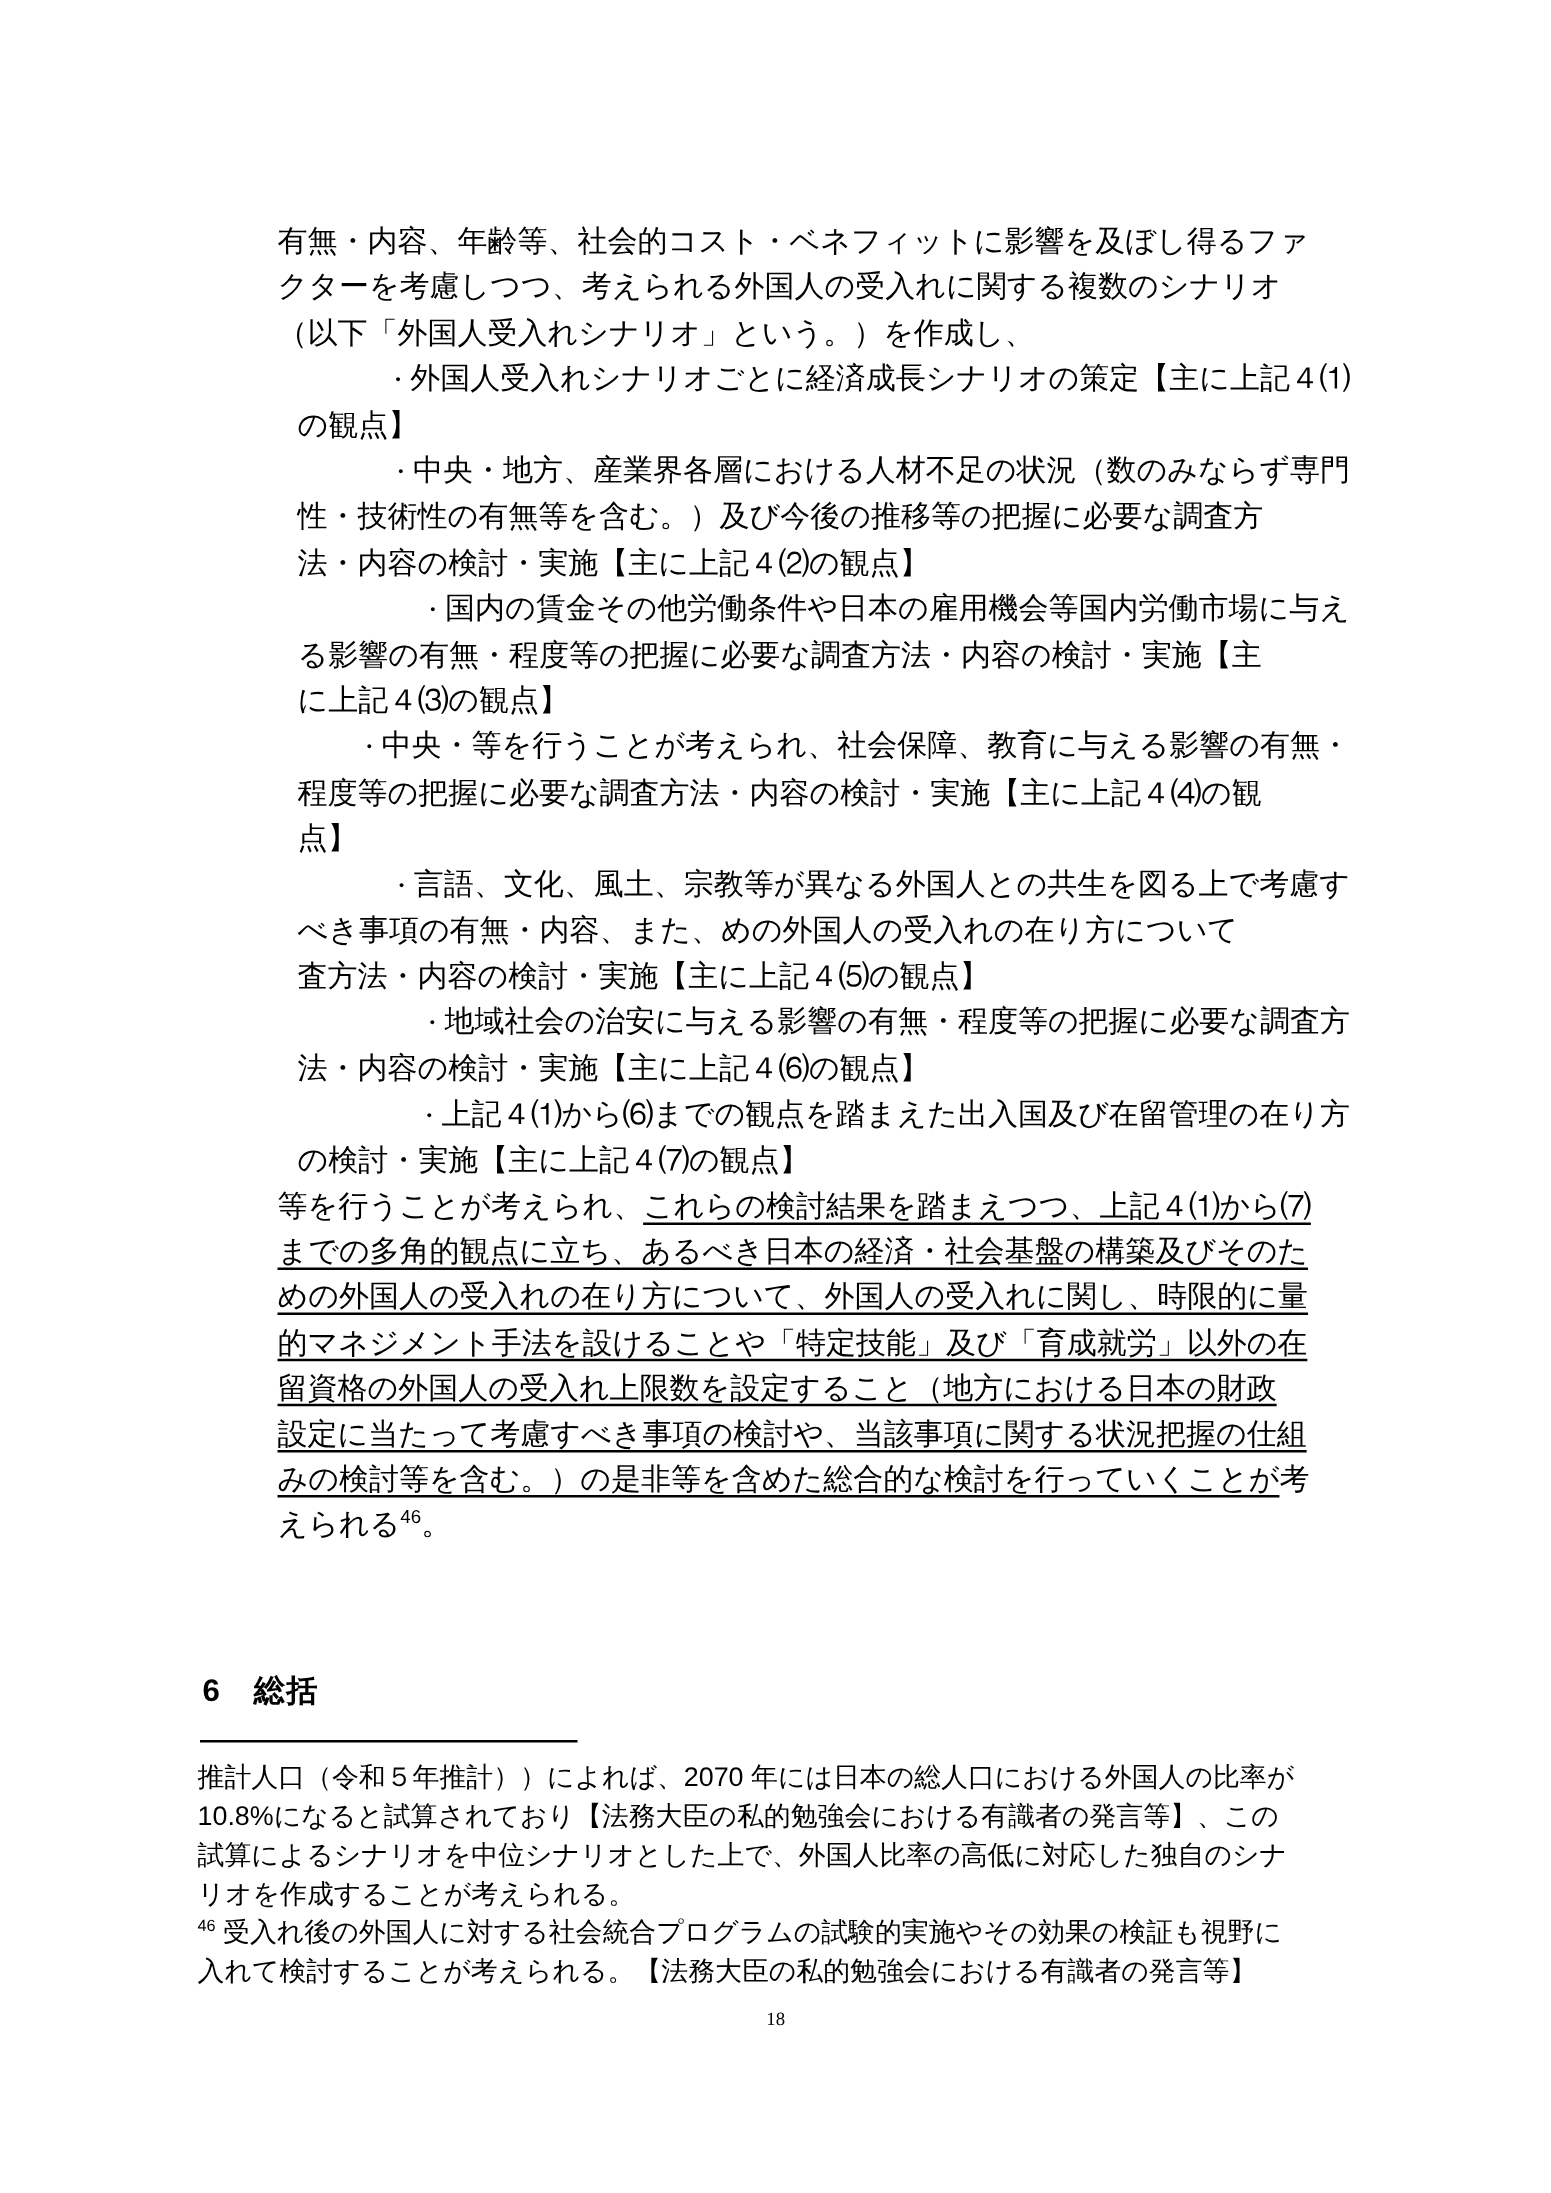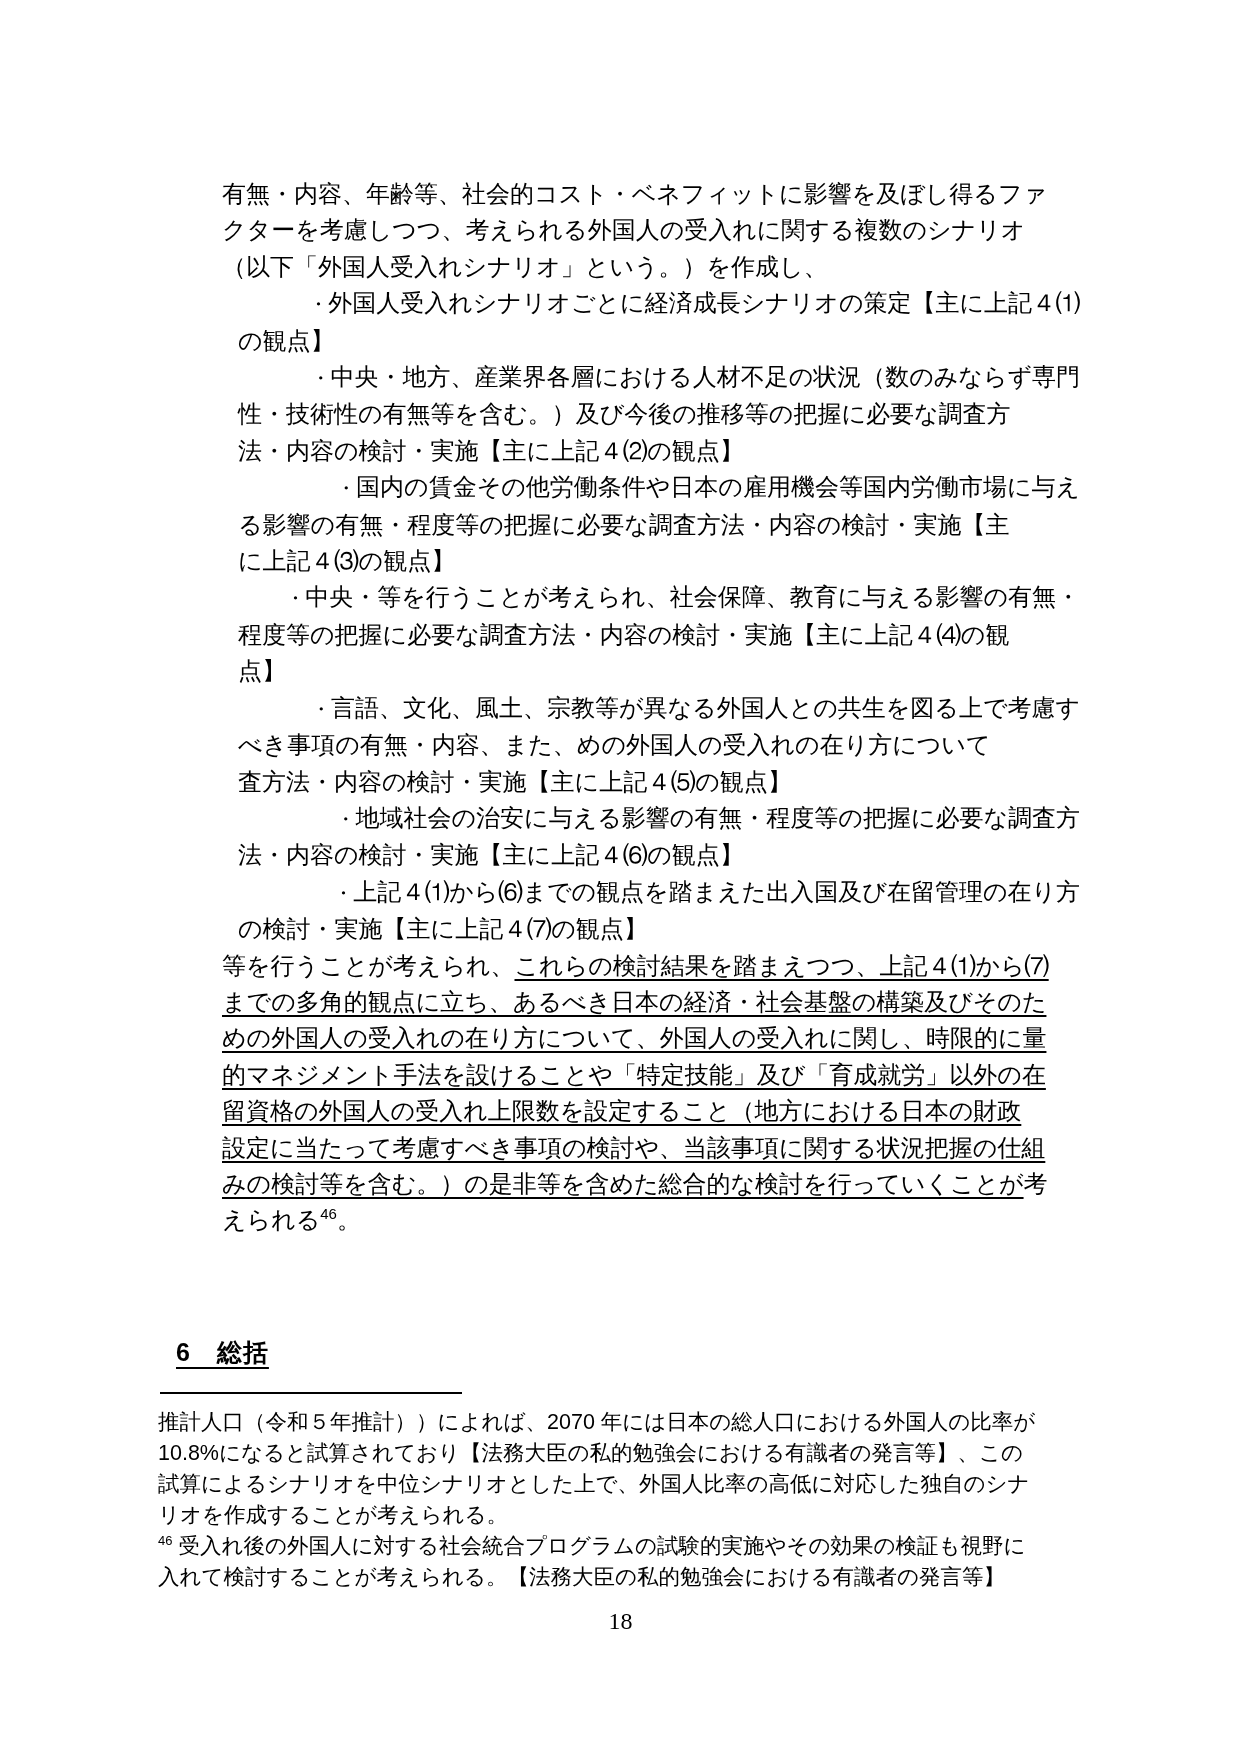--- a/index.html
+++ b/index.html
@@ -19,23 +19,22 @@
   }
   .line{white-space:nowrap;}
   .line.p{margin-left:62px;}
   .line.b1{margin-left:74px;text-align:right;}
   .line.b2{margin-left:78px;}
   .marker{display:inline-block;width:32px;font-size:20px;}
   .u{text-decoration:underline;text-decoration-thickness:1.8px;text-underline-offset:5px;}
   .sup{font-size:15px;vertical-align:super;line-height:0;}
   .section-heading{
     position:absolute;
-    left:176px;top:1336px;
+    left:162px;top:1336px;
     font-size:25px;font-weight:bold;
-    text-decoration:underline;
     text-decoration-thickness:2px;
     text-underline-offset:6px;
     letter-spacing:1px;
     white-space:pre;
   }
   .footnote-sep{
     position:absolute;
     left:160px;top:1392px;
     width:302px;height:0;
     border-top:2px solid #000;
@@ -45,21 +44,21 @@
     left:158px;top:1407px;width:940px;
     font-size:21.5px;
     line-height:31px;
   }
   .footnote-text .sup{font-size:13px;}
   .page-number{
     position:absolute;
     left:0;top:1608px;width:1241px;
     text-align:center;
     font-family:"Liberation Serif", serif;
-    font-size:24px;
+    font-size:15px;
   }
 </style>
 </head>
 <body>
 
 <div class="page">
 
   <div class="body-text">
       <div class="line p"><span>有無・内容、年齢等、社会的コスト・ベネフィットに影響を及ぼし得るファ</span></div>
       <div class="line p"><span>クターを考慮しつつ、考えられる外国人の受入れに関する複数のシナリオ</span></div>

